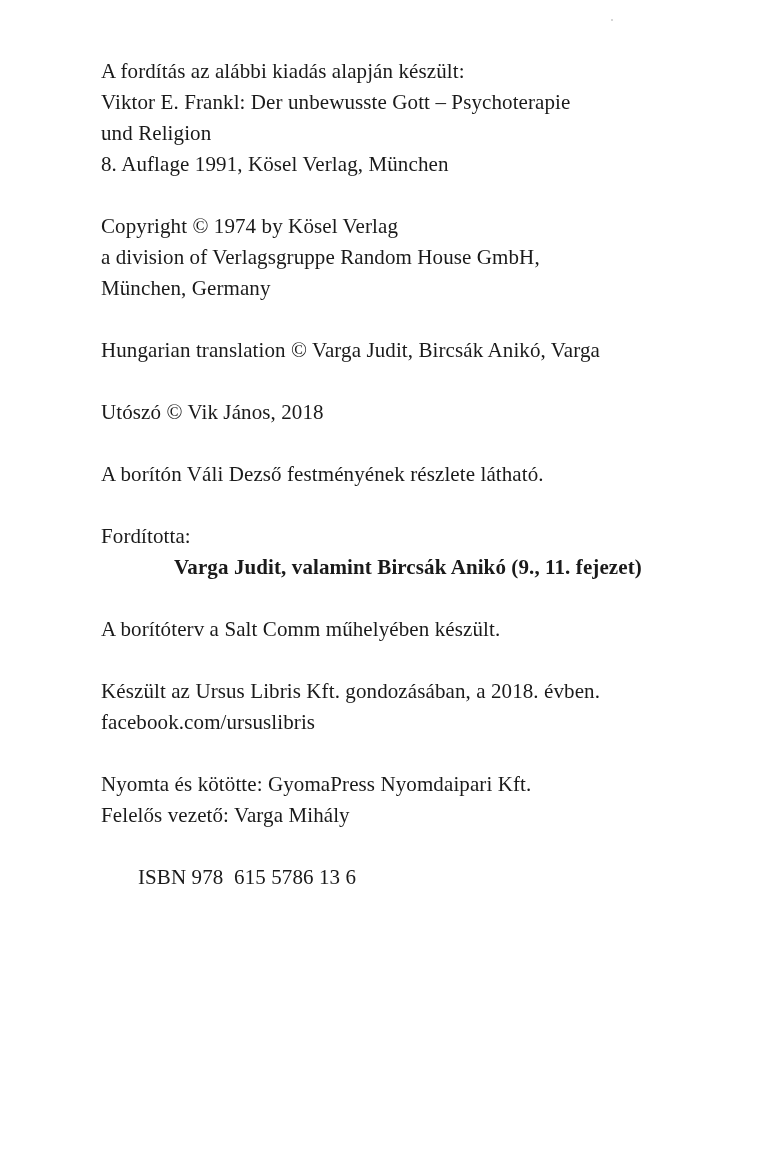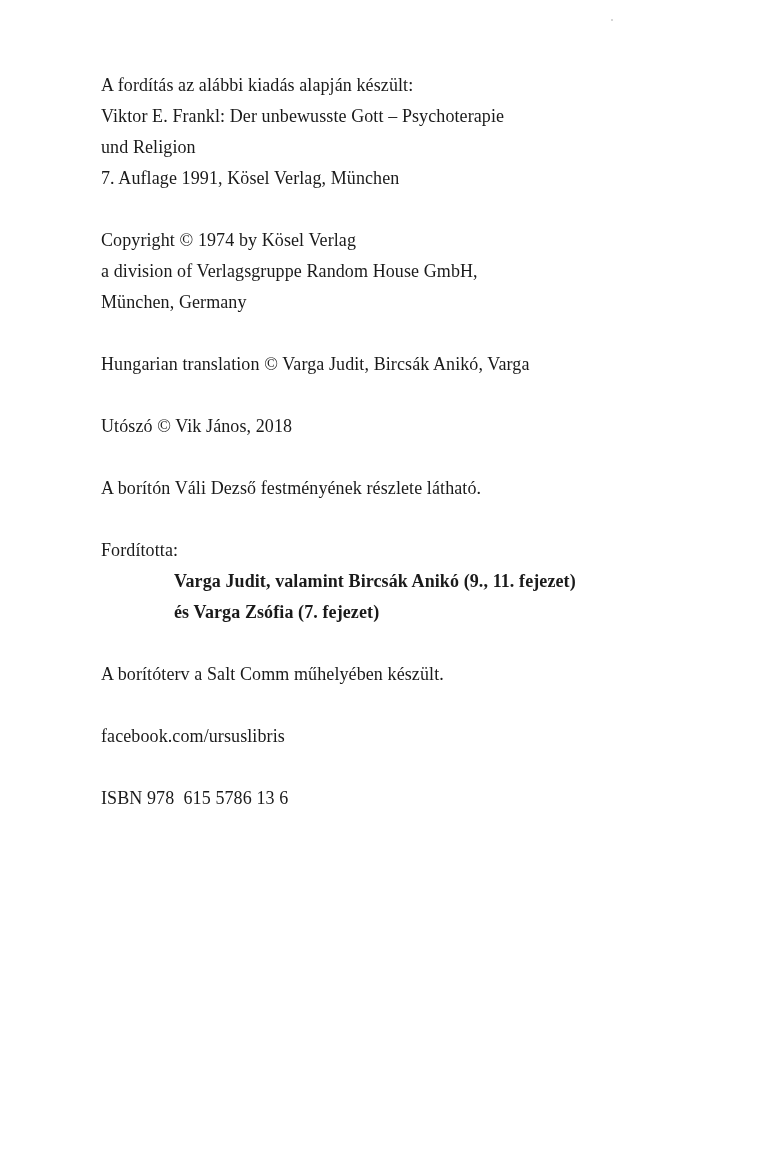--- a/index.html
+++ b/index.html
@@ -11,23 +11,23 @@
       width: 776px;
       height: 1167px;
       position: relative;
       overflow: hidden;
       font-family: "Liberation Serif", "DejaVu Serif", serif;
       color: #1a1a1a;
     }
     .page {
       position: absolute;
       left: 101px;
-      top: 70px;
+      top: 56px;
       width: 640px;
-      font-size: 18px;
+      font-size: 21px;
       line-height: 31px;
       letter-spacing: 0.1px;
     }
     .block {
       margin: 0;
     }
     .block + .block {
       margin-top: 31px;
     }
     .line {
@@ -52,21 +52,21 @@
 <body>
 
 <div class="speck"></div>
 
 <div class="page">
 
   <p class="block">
     <span class="line">A fordítás az alábbi kiadás alapján készült:</span>
     <span class="line">Viktor E. Frankl: Der unbewusste Gott – Psychoterapie</span>
     <span class="line">und Religion</span>
-    <span class="line">7. Auflage 1991, Kösel Verlag, München</span>
+    <span class="line">8. Auflage 1991, Kösel Verlag, München</span>
   </p>
 
   <p class="block">
     <span class="line">Copyright © 1974 by Kösel Verlag</span>
     <span class="line">a division of Verlagsgruppe Random House GmbH,</span>
     <span class="line">München, Germany</span>
   </p>
 
   <p class="block">
     <span class="line">Hungarian translation © Varga Judit, Bircsák Anikó, Varga</span>
@@ -76,32 +76,36 @@
     <span class="line">Utószó © Vik János, 2018</span>
   </p>
 
   <p class="block">
     <span class="line">A borítón Váli Dezső festményének részlete látható.</span>
   </p>
 
   <p class="block">
     <span class="line">Fordította:</span>
     <span class="line indent">Varga Judit, valamint Bircsák Anikó (9., 11. fejezet)</span>
-    <span class="line indent">és Varga Zsófia (7. fejezet)</span>
   </p>
 
   <p class="block">
   </p>
 
   <p class="block">
     <span class="line">A borítóterv a Salt Comm műhelyében készült.</span>
   </p>
 
   <p class="block">
+    <span class="line">Készült az Ursus Libris Kft. gondozásában, a 2018. évben.</span>
     <span class="line">facebook.com/ursuslibris</span>
   </p>
 
+  <p class="block">
+    <span class="line">Nyomta és kötötte: GyomaPress Nyomdaipari Kft.</span>
+    <span class="line">Felelős vezető: Varga Mihály</span>
+  </p>
 
   <p class="block">
-    <span class="line" style="white-space: pre;">ISBN 978  615 5786 13 6</span>
+    <span class="line" style="white-space: pre; margin-left: 37px;">ISBN 978  615 5786 13 6</span>
   </p>
 
 </div>
 
 </body></html>

